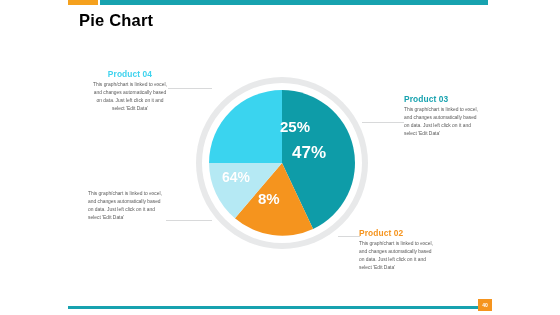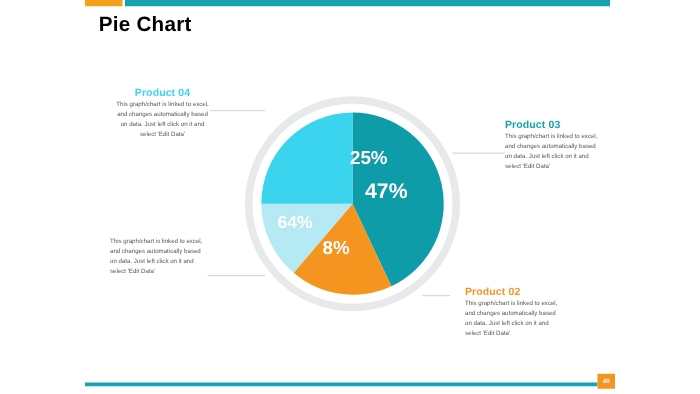--- a/index.html
+++ b/index.html
@@ -132,21 +132,21 @@
     line-height: 1.62;
     color: #5a5a5a;
   }
 
   .c-p04 { left: 92px; top: 69px; text-align: center; }
   .c-p04 .head { color: #3FD3EE; }
 
   .c-p01 { left: 404px; top: 94px; }
   .c-p01 .head { color: #17A2AF; }
 
-  .c-p02 { left: 372px; top: 228px; }
+  .c-p02 { left: 359px; top: 228px; }
   .c-p02 .head { color: #F5941E; }
 
   .c-p03 { left: 88px; top: 190px; }
   .c-p03 .head { color: #9FE4F2; }
 
   
   .leader {
     position: absolute;
     height: 1px;
     background: #d8d9da;

